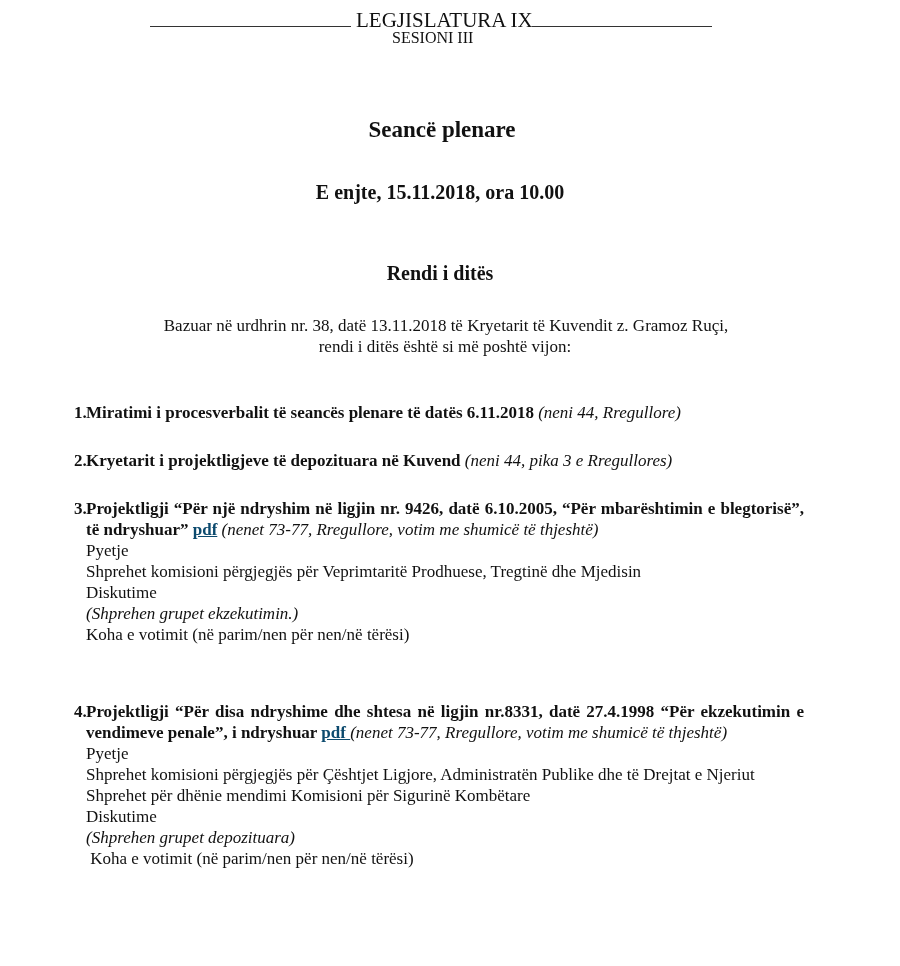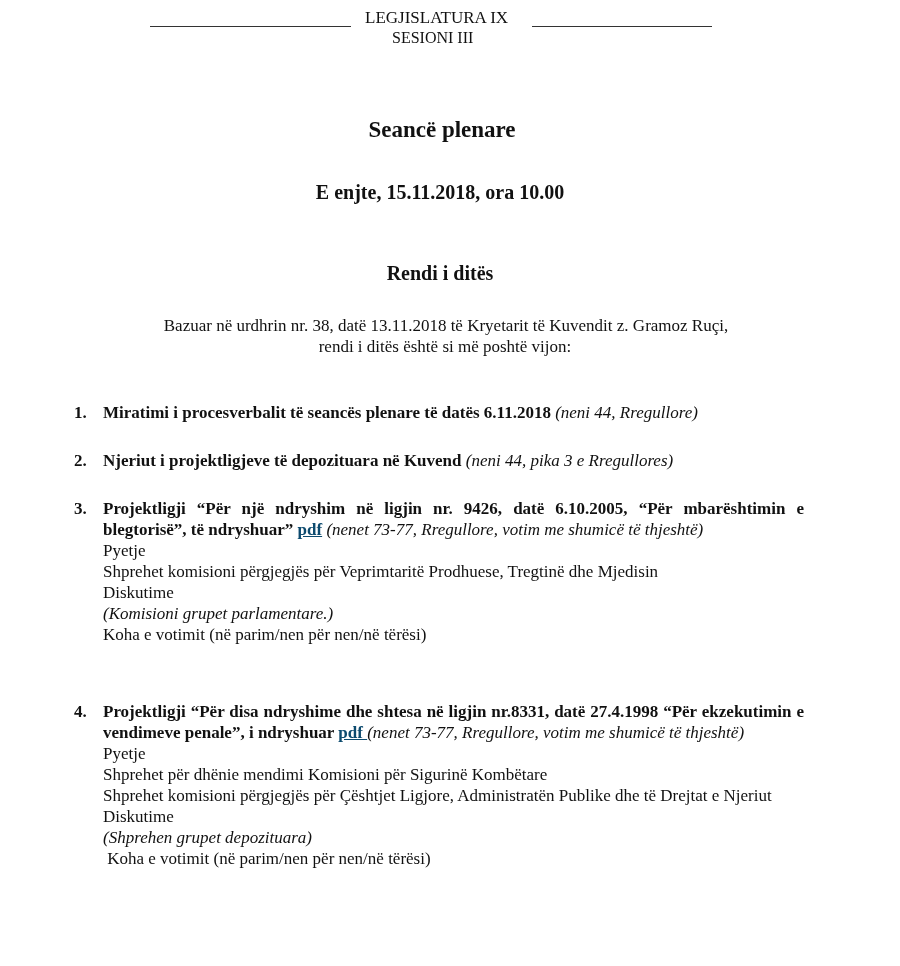--- a/index.html
+++ b/index.html
@@ -18,23 +18,23 @@
     .rule {
       position: absolute;
       top: 26px;
       height: 0;
       border-top: 1.2px solid #333333;
     }
     .rule.left { left: 150px; width: 201px; }
     .rule.right { left: 532px; width: 180px; }
     .legis {
       position: absolute;
-      left: 365px;
+      left: 356px;
       top: 8px;
-      font-size: 17px;
+      font-size: 21px;
     }
     .sesioni {
       position: absolute;
       left: 392px;
       top: 29px;
       font-size: 16px;
     }
     .title {
       position: absolute;
       left: 0;
@@ -65,21 +65,21 @@
       font-size: 17px;
       line-height: 21px;
     }
     .item .num {
       position: absolute;
       left: 0;
       top: 0;
       font-weight: bold;
     }
     .item .body {
-      margin-left: 29px;
+      margin-left: 12px;
     }
     .item .main {
       font-weight: bold;
     }
     .item .main.justify {
       text-align: justify;
       text-align-last: left;
     }
     .item .ref {
       font-style: italic;
@@ -121,48 +121,48 @@
   <span class="num">1.</span>
   <div class="body">
     <span class="main">Miratimi i procesverbalit të seancës plenare të datës 6.11.2018</span>
     <span class="ref">(neni 44, Rregullore)</span>
   </div>
 </div>
 
 <div class="item i2">
   <span class="num">2.</span>
   <div class="body">
-    <span class="main">Njeriut i projektligjeve të depozituara në Kuvend</span>
+    <span class="main">Kryetarit i projektligjeve të depozituara në Kuvend</span>
     <span class="ref">(neni 44, pika 3 e Rregullores)</span>
   </div>
 </div>
 
 <div class="item i3">
   <span class="num">3.</span>
   <div class="body">
     <div class="main justify">
       <span>Projektligji “Për një ndryshim në ligjin nr. 9426, datë 6.10.2005, “Për mbarështimin e blegtorisë”, të ndryshuar”</span>
       <a class="pdf" href="#">pdf</a>
       <span class="ref">(nenet 73-77, Rregullore, votim me shumicë të thjeshtë)</span>
     </div>
     <div class="sub">Pyetje</div>
     <div class="sub">Shprehet komisioni përgjegjës për Veprimtaritë Prodhuese, Tregtinë  dhe Mjedisin</div>
     <div class="sub">Diskutime</div>
-    <div class="sub italic">(Komisioni grupet parlamentare.)</div>
+    <div class="sub italic">(Shprehen grupet ekzekutimin.)</div>
     <div class="sub">Koha e votimit (në parim/nen për nen/në tërësi)</div>
   </div>
 </div>
 
 <div class="item i4">
   <span class="num">4.</span>
   <div class="body">
     <div class="main justify">
       <span>Projektligji “Për disa ndryshime dhe shtesa në ligjin nr.8331, datë 27.4.1998 “Për ekzekutimin e vendimeve penale”, i ndryshuar</span>
       <a class="pdf" href="#">pdf </a><span class="ref">(nenet 73-77, Rregullore, votim me shumicë të thjeshtë)</span>
     </div>
     <div class="sub">Pyetje</div>
+    <div class="sub">Shprehet komisioni përgjegjës për Çështjet Ligjore, Administratën Publike dhe të Drejtat e Njeriut</div>
     <div class="sub">Shprehet për dhënie mendimi Komisioni për Sigurinë Kombëtare</div>
-    <div class="sub">Shprehet komisioni përgjegjës për Çështjet Ligjore, Administratën Publike dhe të Drejtat e Njeriut</div>
     <div class="sub">Diskutime</div>
     <div class="sub italic">(Shprehen grupet depozituara)</div>
     <div class="sub" style="white-space:pre"> Koha e votimit (në parim/nen për nen/në tërësi)</div>
   </div>
 </div>
 
 </body></html>

